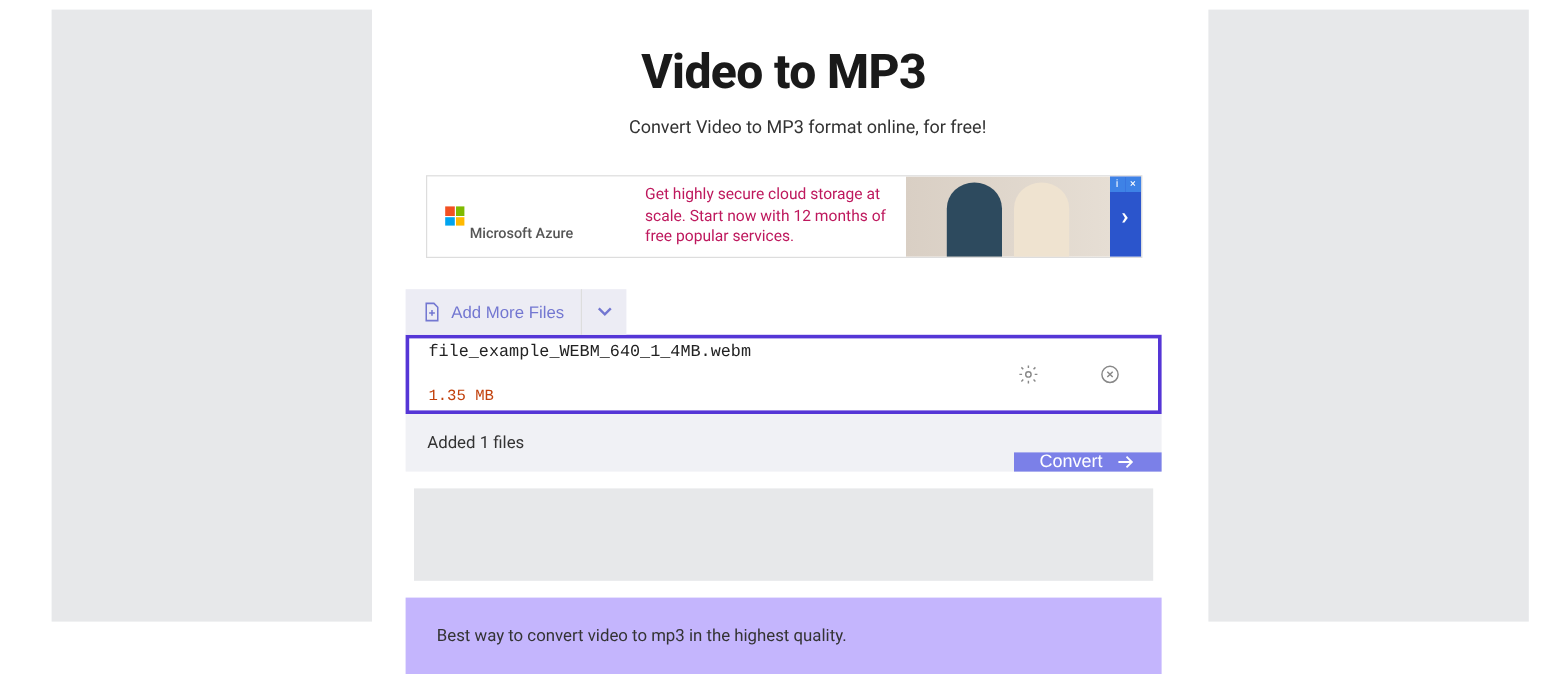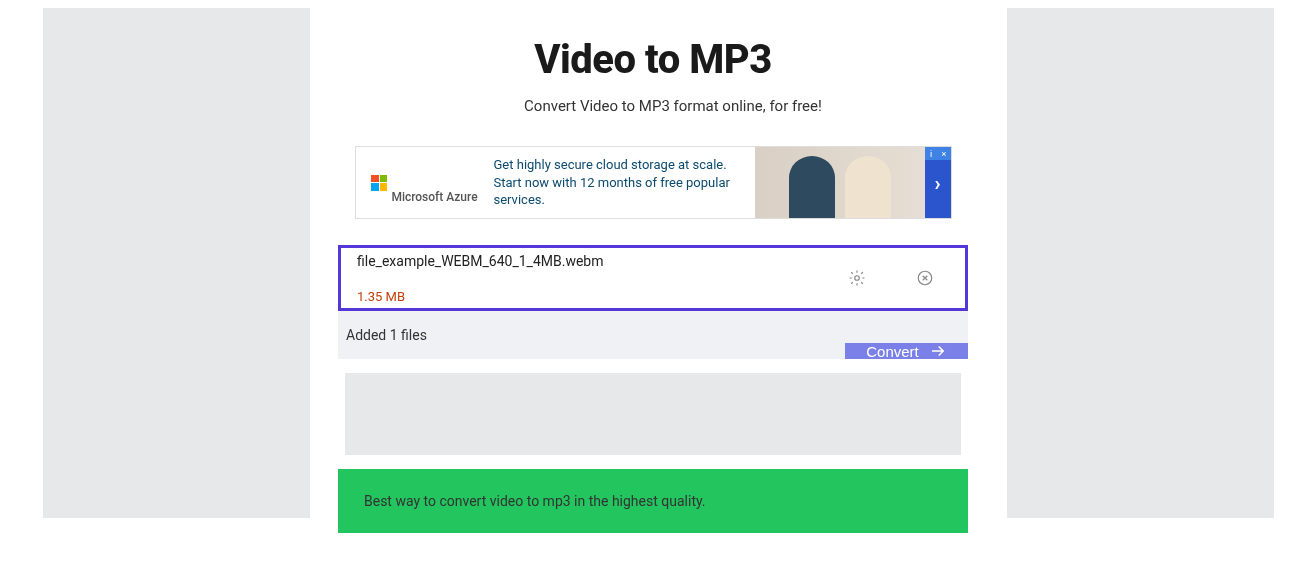--- a/index.html
+++ b/index.html
@@ -75,21 +75,21 @@
     .ms-logo div:nth-child(2){background:#7fba00;}
     .ms-logo div:nth-child(3){background:#00a4ef;}
     .ms-logo div:nth-child(4){background:#ffb900;}
     .ad-brand { font-size: 12px; color:#555; font-weight:500;margin-top:28px; }
     .ad-text-area {
       flex: 1;
       display: flex;
       align-items: center;
       padding: 0 8px;
     }
-    .ad-text { font-size: 13px; color:#0c4a6e; line-height:1.35; }
+    .ad-text { font-size: 13px; color:#be185d; line-height:1.35;margin-left:44px; }
     .ad-img {
       width: 170px;
       background: linear-gradient(90deg,#d9cfc4,#e6ded4);
       position: relative;
       display:flex;
       align-items:flex-end;
       justify-content:center;
       gap:10px;
     }
     .person {
@@ -164,20 +164,21 @@
       align-items:center;
       padding: 0 16px;
       margin-top:0;
       background:#fff;
     }
     .file-info {
       flex:1;
       display:flex;
       flex-direction:column;
       gap:20px;
+      font-family:Liberation Mono, monospace;
     }
     .file-name { font-size:14px; color:#222; }
     .file-size { font-size:13px; color:#c2410c; }
     .icon-btn {
       width:32px; height:32px;
       display:flex;
       align-items:center;
       justify-content:center;
       cursor:pointer;
       background:none;
@@ -189,21 +190,21 @@
     .footer-row {
       display:flex;
       align-items:stretch;
       height:48px;
       background:#f0f1f5;
     }
     .status {
       flex:1;
       display:flex;
       align-items:center;
-      padding-left:8px;
+      padding-left:18px;
       font-size:14px;
       color:#333;
     }
     .convert-btn {
       width:123px;
       background:#7b80e8;
       color:#fff;
       border:none;
       font-size:15px;
       display:flex;
@@ -216,21 +217,21 @@
     .convert-btn svg { width:18px; height:18px; stroke:#fff; stroke-width:2; fill:none; }
 
     .mid-ad {
       width: 616px;
       height: 82px;
       background:#e7e8ea;
       margin-top:14px;
     }
     .info-card {
       width: 630px;
-      background:#22c55e;
+      background:#c4b5fd;
       margin-top:14px;
       padding: 24px 26px;
       box-shadow: 0 0 0 rgba(0,0,0,0);
     }
     .info-text { font-size:14px; color:#333; }
   </style>
 </head>
 <body>
 
 <div class="page">
@@ -258,20 +259,34 @@
         <div class="person b"></div>
       </div>
       <div class="ad-arrow">›</div>
       <div class="ad-badges">
         <div class="ad-badge">i</div>
         <div class="ad-badge">×</div>
       </div>
     </div>
 
     <div class="converter-box">
+      <div class="add-row">
+        <button class="add-btn">
+          <svg class="add-icon" viewBox="0 0 20 22">
+              <path d="M4 2h8l4 4v14H4z"></path>
+              <path d="M10 9v6M7 12h6"></path>
+            </svg>
+          <span>Add More Files</span>
+        </button>
+        <button class="add-caret">
+          <svg class="caret-icon" viewBox="0 0 14 14">
+              <path d="M2 4l5 5 5-5"></path>
+            </svg>
+        </button>
+      </div>
 
       <div class="file-row">
         <div class="file-info">
           <span class="file-name">file_example_WEBM_640_1_4MB.webm</span>
           <span class="file-size">1.35 MB</span>
         </div>
         <div class="file-icons">
           <button class="icon-btn">
             <svg viewBox="0 0 24 24">
                 <circle cx="12" cy="12" r="3"></circle>

